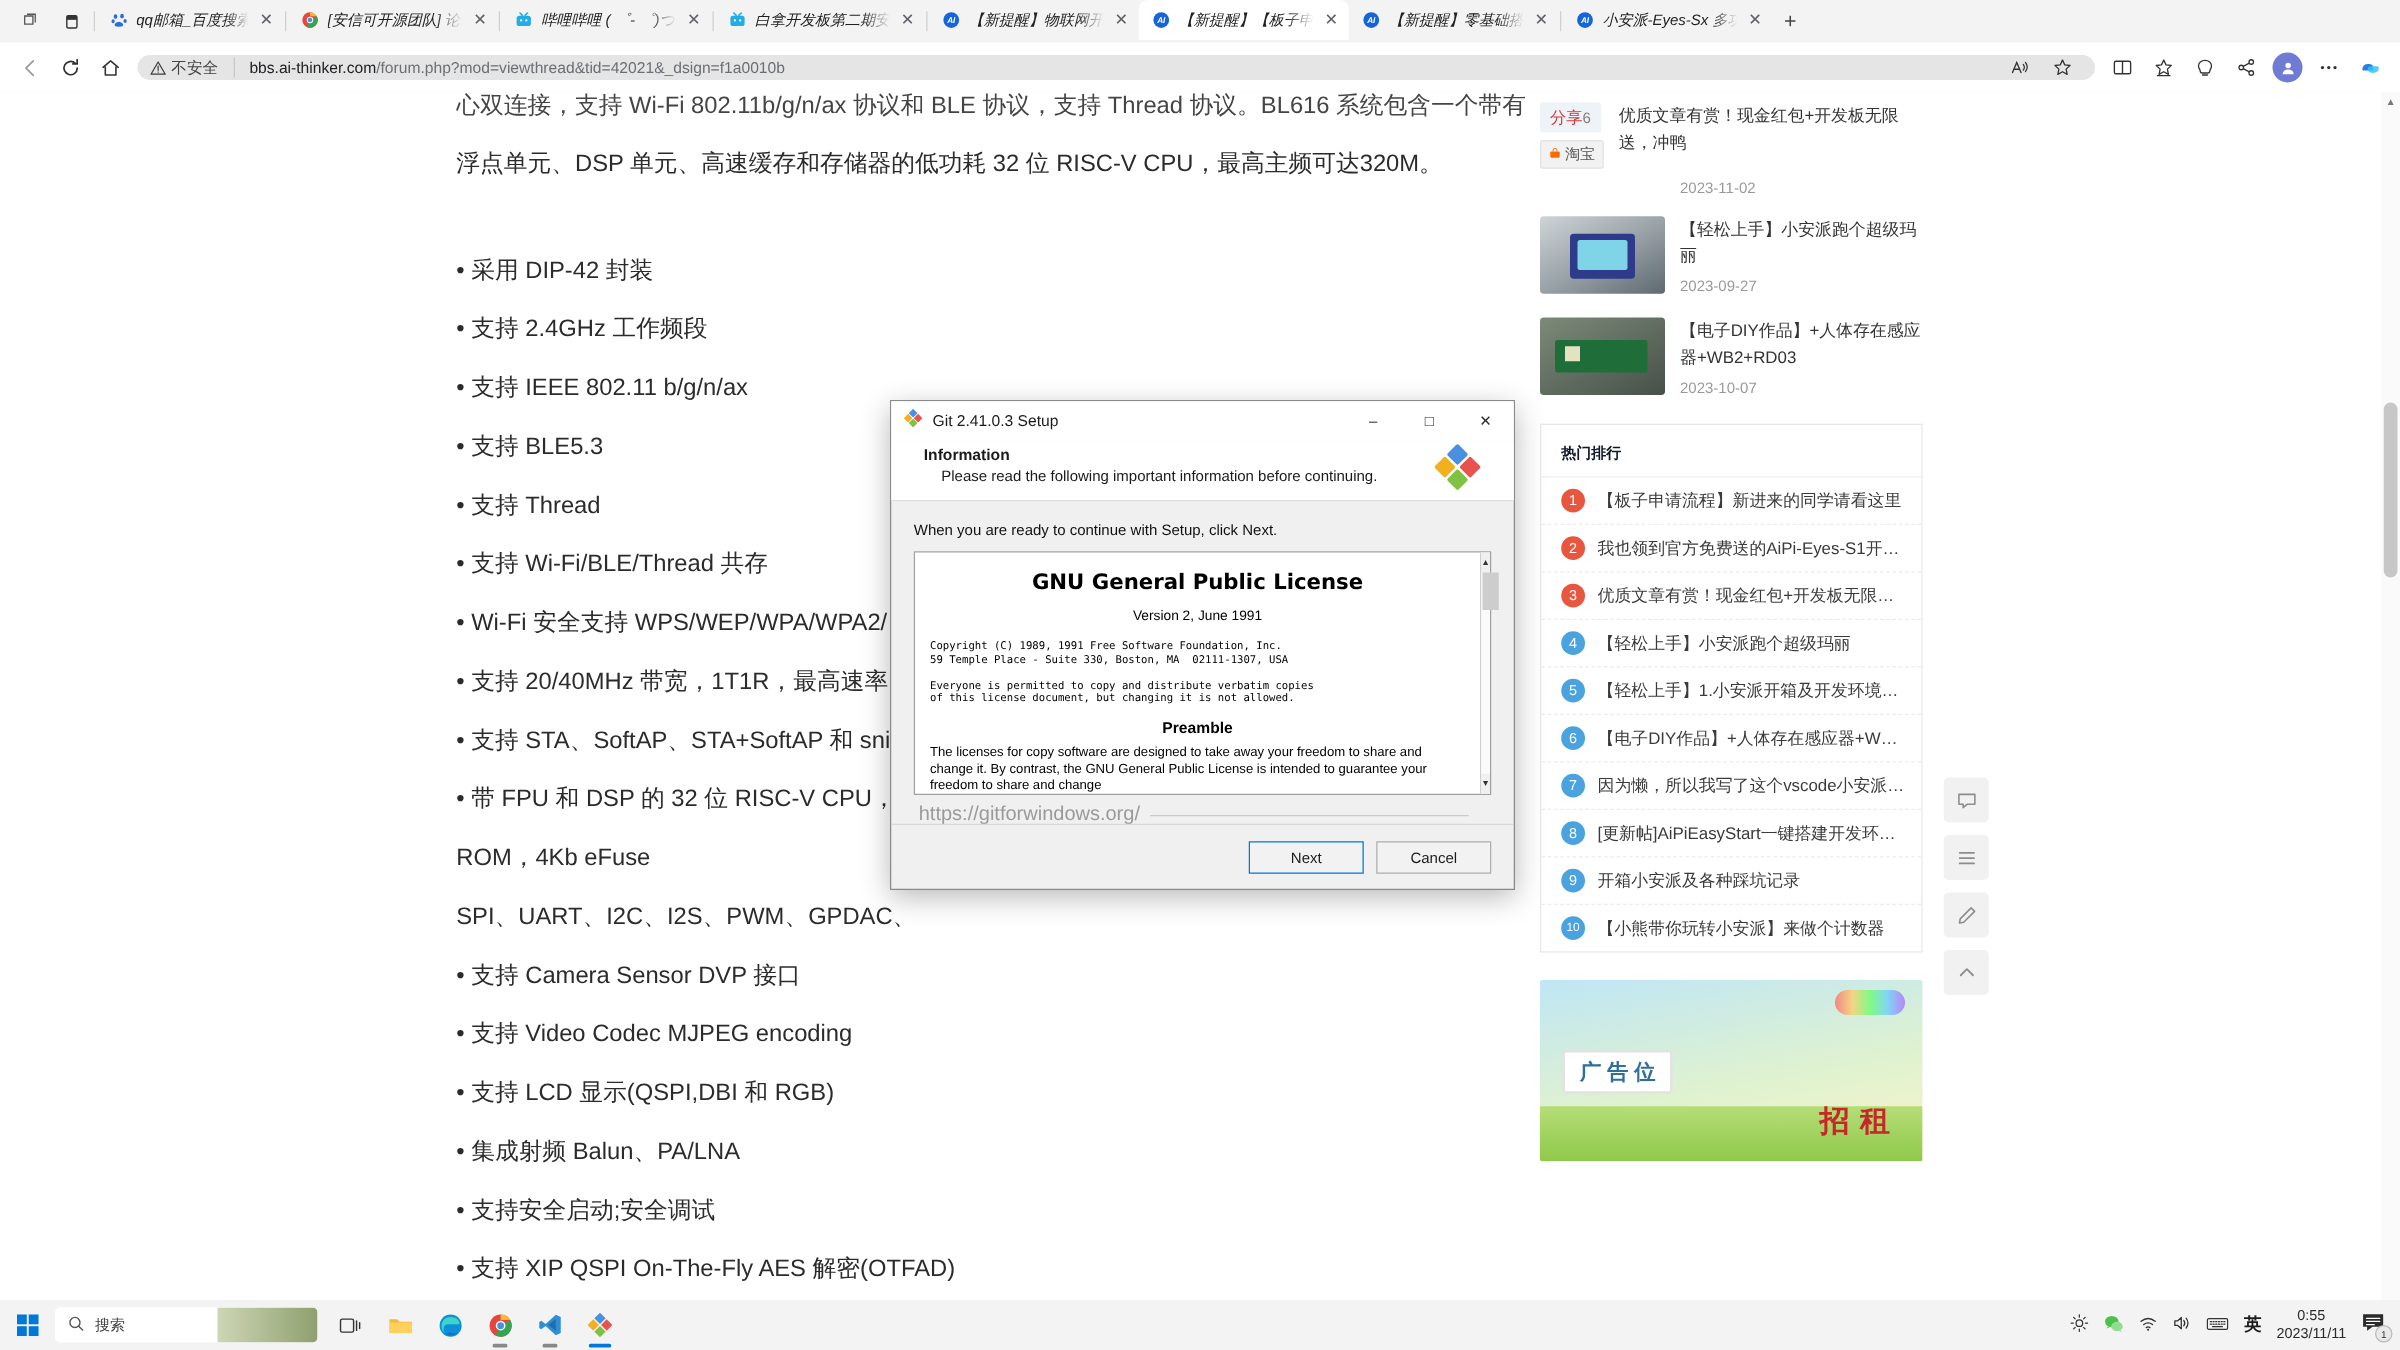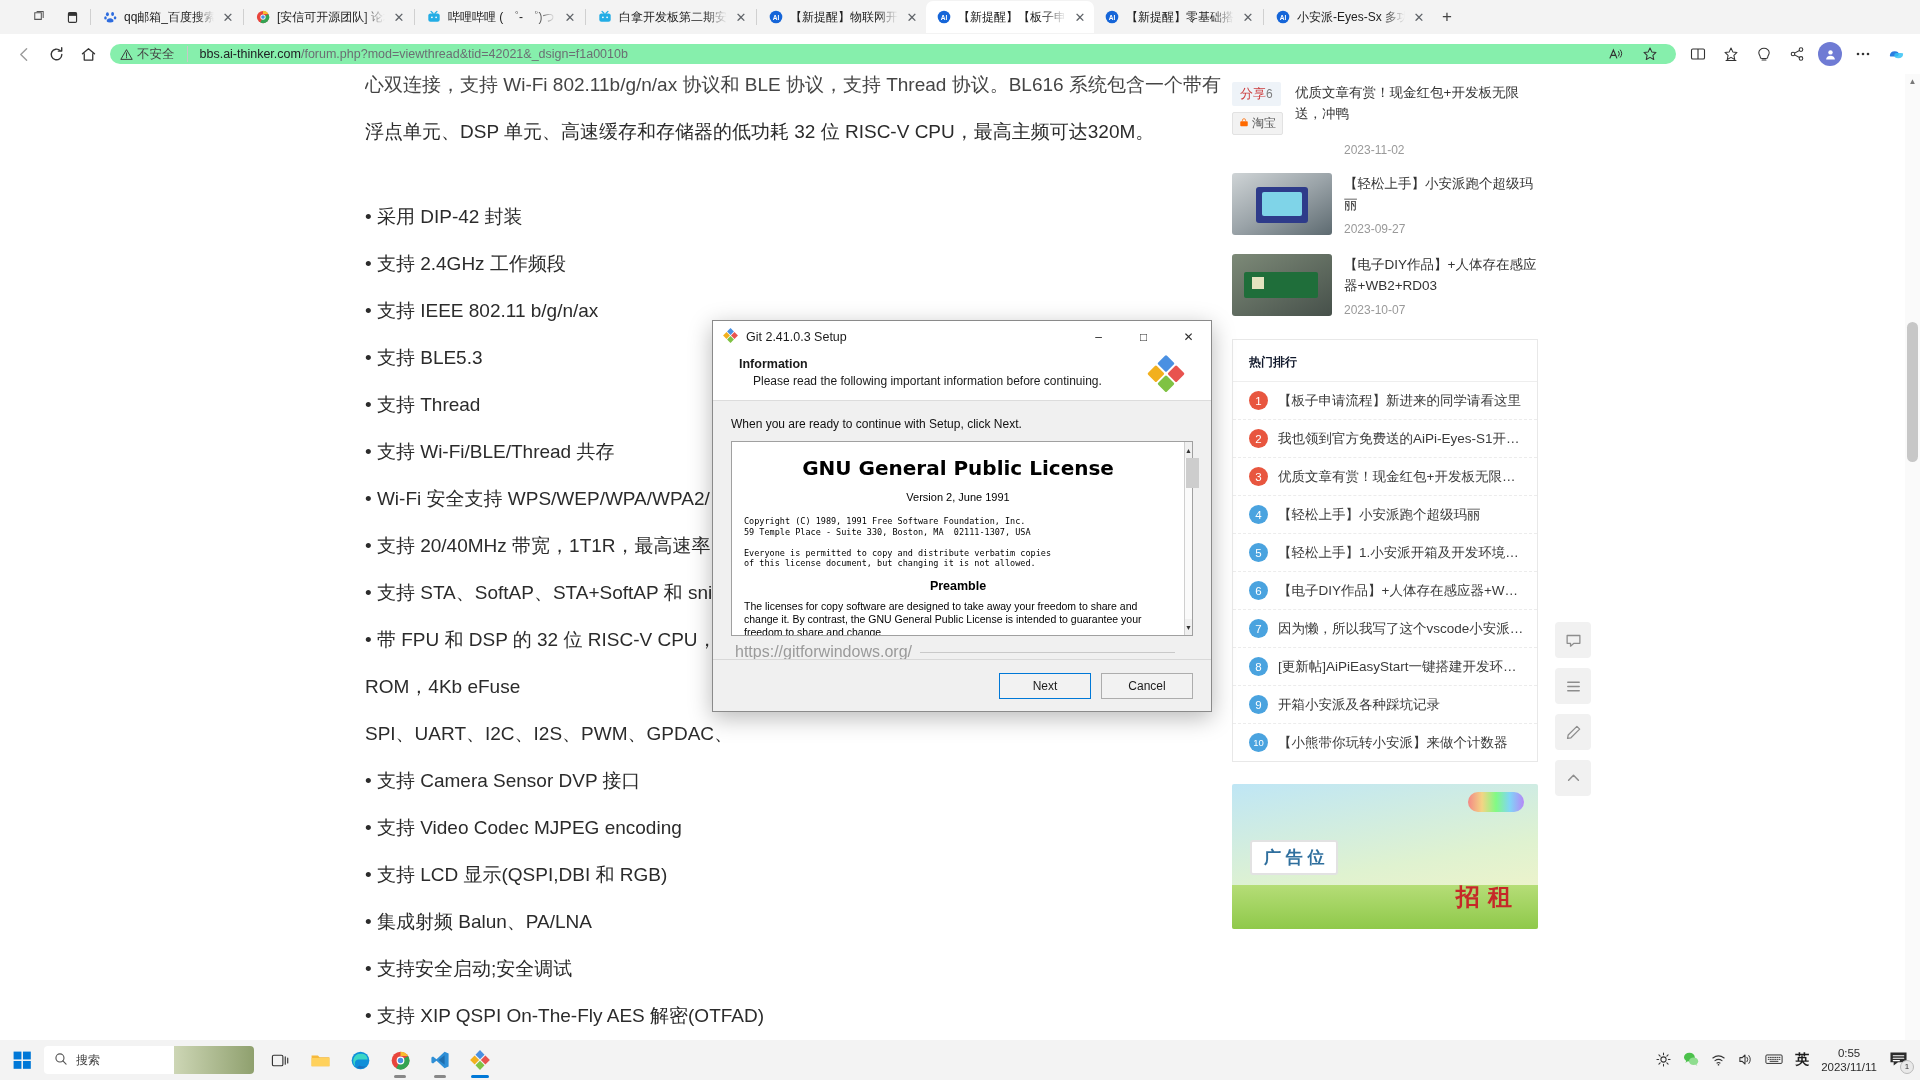--- a/index.html
+++ b/index.html
@@ -9,21 +9,21 @@
     font-family: "Liberation Sans", "DejaVu Sans", sans-serif;
     background: #ffffff;
   }
   * { box-sizing: border-box; }
 
   
   .browser { position: absolute; left:0; top:0; width:1920px; height:1058px; background:#f3f3f3; }
 
   .tabstrip {
     position: absolute; left:0; top:0; width:1920px; height:34px;
-    background:#f3f3f3; display:flex; align-items:center; padding-left:21px;
+    background:#f3f3f3; display:flex; align-items:flex-start; padding-left:6px;font-style:italic;
   }
   .winbtn-left { width: 34px; height:34px; display:flex; align-items:center; justify-content:center; color:#444; }
   .winbtn-left svg { display:block; }
 
   .tab {
     height: 32px; display:flex; align-items:center; gap:6px;
     padding: 0 6px 0 10px; border-radius: 7px 7px 0 0;
     font-size: 12px; color:#202020; position:relative;
     max-width: 168px; min-width: 60px; flex: 0 1 auto;
     white-space: nowrap; overflow:hidden;
@@ -39,21 +39,21 @@
   .tab .tab-close { width:16px; height:16px; flex:0 0 16px; color:#5f6368; display:flex; align-items:center; justify-content:center; font-size:13px; }
   .tab-sep { width:1px; height:16px; background:#d0d0d0; align-self:center; margin: 0 1px; }
   .newtab { width:28px; height:28px; display:flex;align-items:center;justify-content:center; color:#444; font-size:17px; align-self:center;}
 
   .navbar {
     position:absolute; left:0; top:34px; width:1920px; height:40px;
     background:#ffffff; display:flex; align-items:center; padding: 0 8px;
   }
   .navicon { width:32px; height:32px; border-radius:4px; display:flex; align-items:center; justify-content:center; color:#2b2b2b; flex:0 0 32px;}
   .omnibox {
-    flex: 1 1 auto; height:20px; background:#86efac; border-radius:14px;
+    flex: 1 1 auto; height:20px; background:#e5e5e5; border-radius:14px;
     display:flex; align-items:center; padding: 0 10px; margin: 0 6px;
     font-size: 12.5px; color:#202124; gap:6px; overflow:hidden;
   }
   .omnibox .warn { display:flex; align-items:center; gap:4px; color:#444; flex:0 0 auto;}
   .omnibox .vsep { width:1px; height:16px; background:#c8c8c8; margin: 0 6px; flex:0 0 1px;}
   .omnibox .url { white-space:nowrap; overflow:hidden; }
   .omnibox .url .host { color:#202124; }
   .omnibox .url .path { color:#6b6f73; }
   .omnibox-right { display:flex; align-items:center; gap:2px; flex:0 0 auto; }
   .nav-right { display:flex; align-items:center; gap:1px; flex:0 0 auto; }
@@ -117,21 +117,21 @@
   .dlg-wincontrols { margin-left:auto; display:flex; height:32px; }
   .dlg-wincontrols div { width:45px; height:32px; display:flex;align-items:center;justify-content:center; color:#2b2b2b; font-size:12px;}
   .dlg-head { background:#ffffff; padding: 4px 14px 12px 26px; border-bottom:1px solid #dcdcdc; position:relative; }
   .dlg-head .h1 { font-size:12.5px; font-weight:bold; color:#1a1a1a; }
   .dlg-head .h2 { font-size:12px; color:#1a1a1a; margin-top:3px; padding-left:14px;}
   .dlg-logo { position:absolute; right:22px; top:2px; }
   .dlg-body { padding: 16px 18px 0 18px; }
   .dlg-body .intro { font-size:12px; color:#111; margin-bottom:10px; }
   .license-pane { height:195px; border:1px solid #a0a0a0; background:#fff; position:relative; display:flex; }
   .license-inner { flex:1 1 auto; padding: 10px 12px 0 12px; overflow:hidden; }
-  .lic-title { text-align:center; font-size:20px; font-weight:bold; color:#000; margin-top:4px; font-family:"DejaVu Sans","Liberation Sans",sans-serif;}
+  .lic-title { text-align:center; font-size:17px; font-weight:bold; color:#000; margin-top:4px; font-family:"DejaVu Sans","Liberation Sans",sans-serif;}
   .lic-ver { text-align:center; font-size:11px; color:#000; margin-top:11px; }
   .lic-mono { font-family:"DejaVu Sans Mono","Liberation Mono",monospace; font-size:8.5px; line-height:10.5px; color:#000; margin-top:13px; white-space:pre; }
   .lic-sub { text-align:center; font-size:12.5px; font-weight:bold; color:#000; margin-top:10px;}
   .lic-para { font-size:10.5px; line-height:13px; color:#000; margin-top:7px; }
   .lic-scroll { width:16px; background:#f0f0f0; border-left:1px solid #cfcfcf; display:flex; flex-direction:column; }
   .lic-scroll .arrow { height:16px; display:flex;align-items:center;justify-content:center;font-size:7px;color:#333;background:#f0f0f0;}
   .lic-scroll .track { flex:1 1 auto; background:#fafafa; position:relative;}
   .lic-scroll .thumb { position:absolute; left:1px; top:0; width:13px; height:30px; background:#cdcdcd; }
   .dlg-footline { margin: 7px 18px 0 4px; display:flex; align-items:center; gap:8px; }
   .dlg-footline .lnk { font-size:16px; color:#9a9a9a; }

